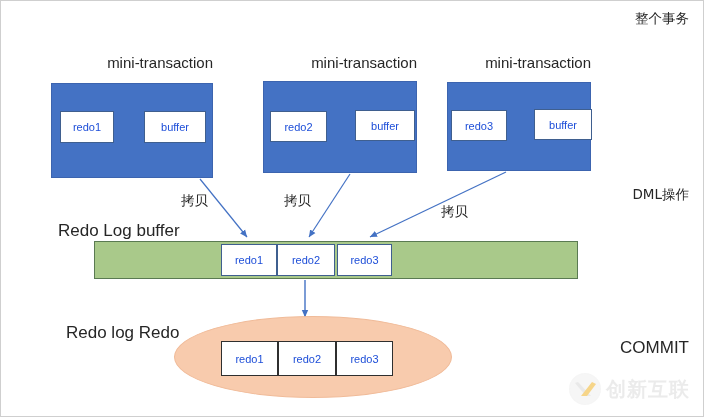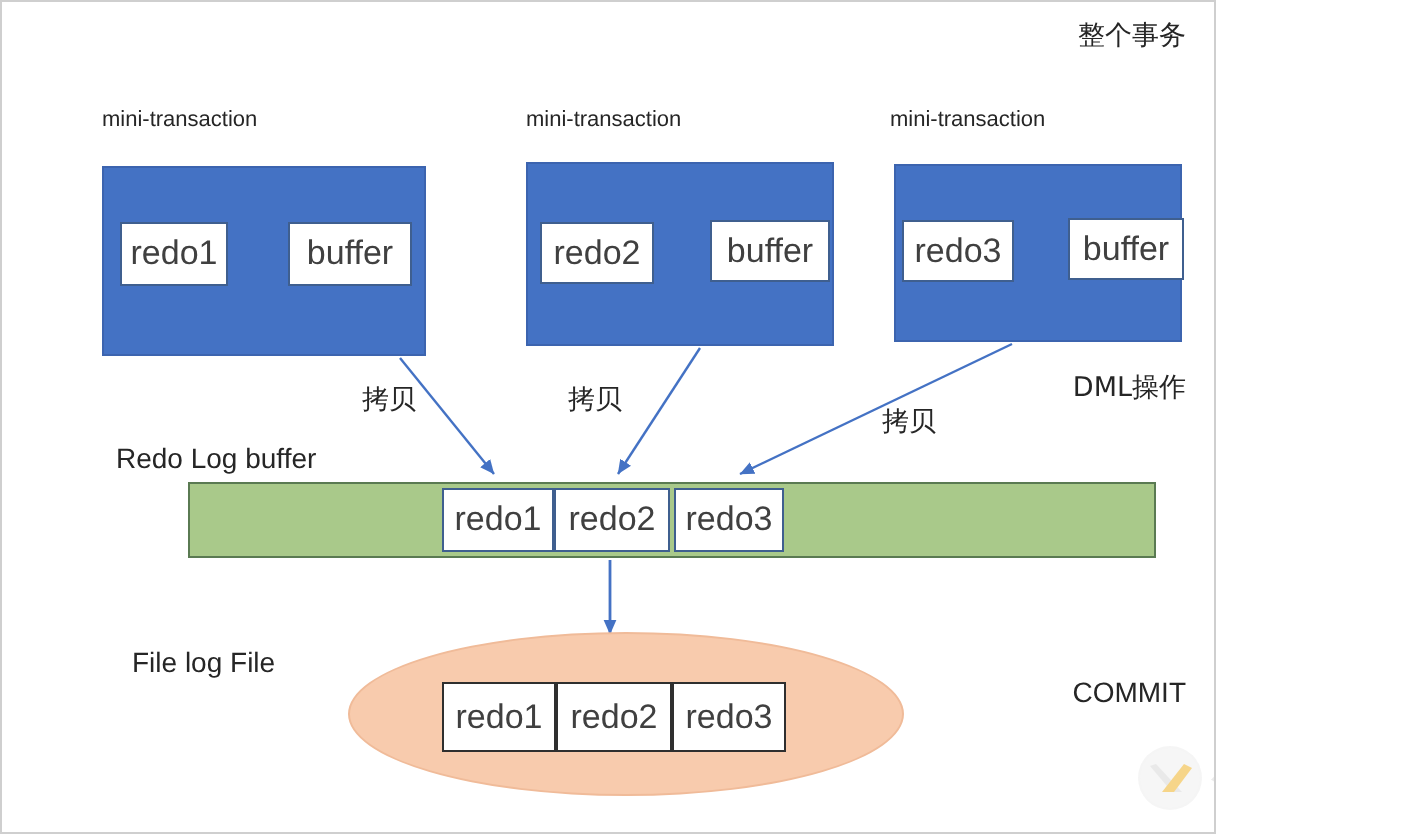--- a/index.html
+++ b/index.html
@@ -2,77 +2,77 @@
 <html><head>
 <meta charset="utf-8">
 <style>
   html, body {
     margin: 0;
     padding: 0;
     background: #ffffff;
   }
   #canvas {
     position: relative;
-    width: 608px;
+    width: 704px;
     height: 417px;
     background: #ffffff;
     border: 1px solid #cfcfcf;
     box-sizing: border-box;
     overflow: hidden;
     font-family: "Liberation Sans", "DejaVu Sans", sans-serif;
     color: #262626;
   }
   .svg-layer {
     position: absolute;
     left: 0;
     top: 0;
     width: 704px;
     height: 417px;
     pointer-events: none;
   }
 
   
   .label {
     position: absolute;
-    font-size: 14px;
+    font-size: 17px;
     color: #262626;
     white-space: nowrap;
     line-height: 1.1;
   }
   .label.cn {
     font-family: "DejaVu Sans", "Liberation Sans", sans-serif;
     font-size: 13.5px;
   }
 
   
   .mt-box {
     position: absolute;
     background: #4472C4;
     border: 1px solid #3C64AF;
     box-sizing: border-box;
   }
   .mt-title {
     position: absolute;
-    font-size: 11px;
+    font-size: 15px;
     color: #262626;
     white-space: nowrap;
-    text-align: left;
+    text-align: right;
   }
 
   
   .wbox {
     position: absolute;
     background: #ffffff;
     border: 1px solid #3f5f8f;
     box-sizing: border-box;
     display: flex;
     align-items: center;
     justify-content: center;
-    font-size: 17px;
-    color: #404040;
+    font-size: 11px;
+    color: #1d4ed8;
     white-space: nowrap;
   }
   .wbox.thin {
     border: 1px solid #2f2f2f;
   }
 
   
   .green-bar {
     position: absolute;
     background: #A9C98A;
@@ -172,21 +172,21 @@
   <div class="label cn" style="left:440px; top:203px;">拷贝</div>
 
   <div class="label" style="left:57px; top:221px;">Redo Log buffer</div>
 
   <div class="green-bar" style="left:93px; top:240px; width:484px; height:38px;"></div>
 
   <div class="wbox" style="left:220px; top:243px; width:56px; height:32px;">redo1</div>
   <div class="wbox" style="left:276px; top:243px; width:58px; height:32px;">redo2</div>
   <div class="wbox" style="left:336px; top:243px; width:55px; height:32px;">redo3</div>
 
-  <div class="label" style="left:65px; top:323px;">File log File</div>
+  <div class="label" style="left:65px; top:323px;">Redo log Redo</div>
 
   <div class="ellipse" style="left:173px; top:315px; width:278px; height:82px;"></div>
 
   <div class="wbox thin" style="left:220px; top:340px; width:57px; height:35px;">redo1</div>
   <div class="wbox thin" style="left:277px; top:340px; width:58px; height:35px;">redo2</div>
   <div class="wbox thin" style="left:335px; top:340px; width:57px; height:35px;">redo3</div>
 
   <div class="watermark" style="left:568px; top:372px;">
     <span class="wm-mark">
       <svg width="32" height="32" viewBox="0 0 32 32" xmlns="http://www.w3.org/2000/svg">

